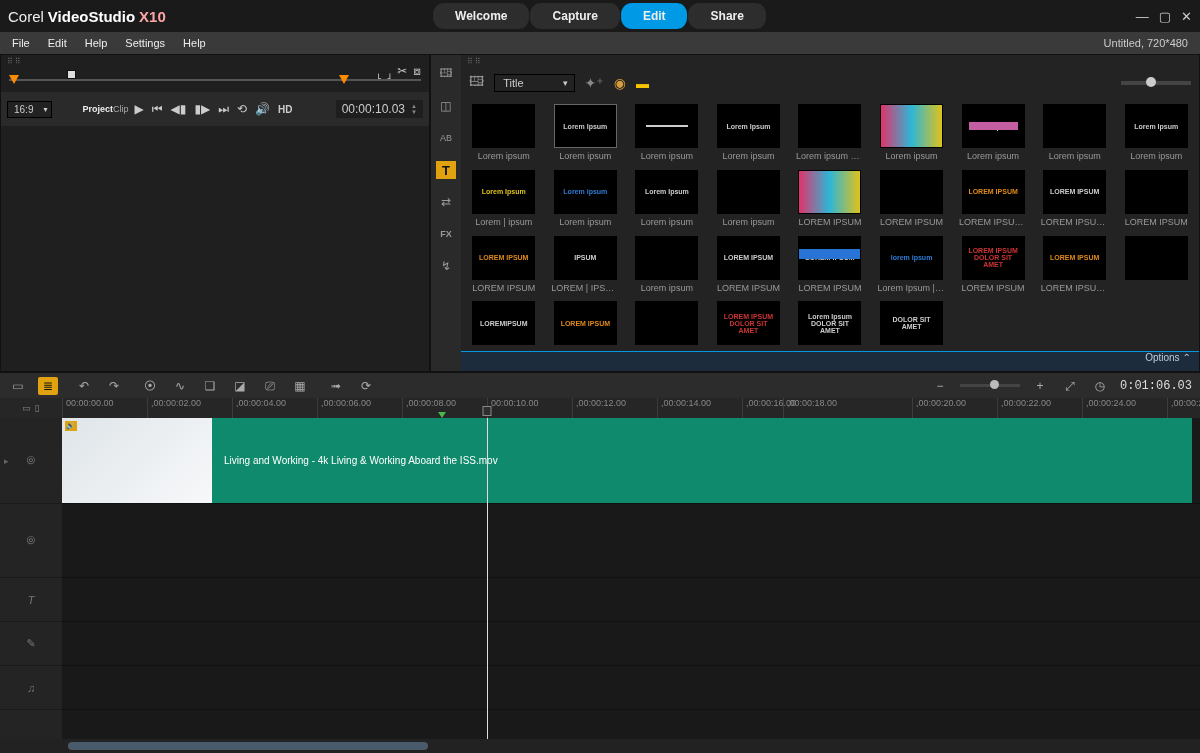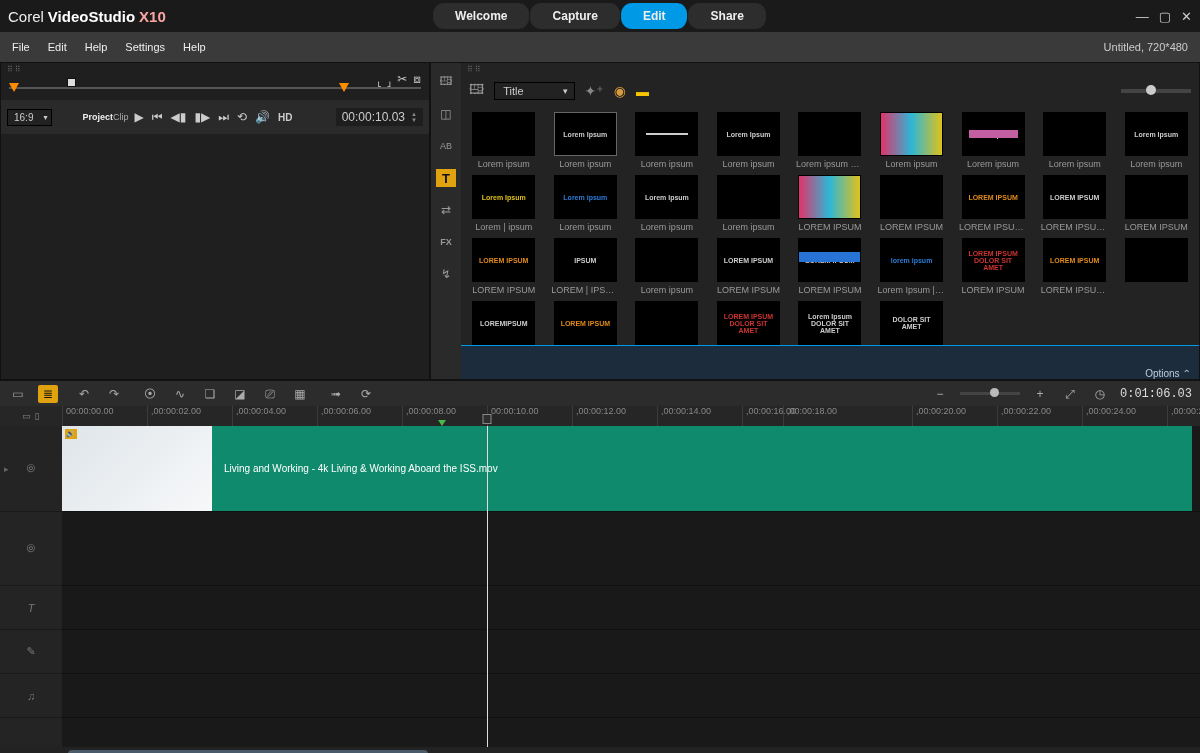--- a/index.html
+++ b/index.html
@@ -11,21 +11,21 @@
 .branding .corel   { font-weight: 300; color: #eee; }
 .branding .product { font-weight: 700; color: #fff; }
 .branding .suffix  { font-weight: 700; color: #fca5a5; }
 .main-tabs { display: flex; position: absolute; left: 50%; transform: translateX(-50%); }
 .main-tabs .tab { padding: 6px 22px; font-size: 12px; font-weight: 600; color: #eee; background: #2d2d2d; border-right: 1px solid #1a1a1a; cursor: pointer; border-radius: 11px; }
 .main-tabs .tab.active { background: #0099e5; }
 .win-controls { margin-left: auto; display: flex; gap: 10px; color: #ccc; font-size: 13px; }
 .win-controls span { cursor: pointer; }
 
 
-.menubar { height: 30px; background: #3a3a3a; display: flex; align-items: center; padding: 0 12px; gap: 18px; font-size: 11px; color: #eee; position: relative; }
+.menubar { height: 22px; background: #3a3a3a; display: flex; align-items: center; padding: 0 12px; gap: 18px; font-size: 11px; color: #eee; position: relative; }
 .menubar span { cursor: pointer; }
 .doc-title { position: absolute; right: 12px; color: #ccc; }
 
 
 .workspace { display: flex; height: 318px; background: #2b2b2b; }
 
 
 .preview { width: 430px; display: flex; flex-direction: column; background: #1f1f1f; border: 1px solid #111; }
 .dock-dots { font-size: 8px; letter-spacing: 2px; color: #666; padding: 2px 6px; }
 .monitor { flex: 1; margin: 0 4px 4px 4px; border: 1px solid #000; background: #000 linear-gradient(135deg,#3e4549 0%,#232728 40%,#494d46 65%,#2b2f30 100%); position: relative; overflow: hidden; }
@@ -57,21 +57,21 @@
 .lib-toolbar .dd:after { content: "▾"; font-size: 9px; position: absolute; right: 6px; top: 3px; }
 .lib-toolbar .tb-icon { color: #999; font-size: 14px; cursor: pointer; }
 .lib-toolbar .view-slider { margin-left: auto; width: 70px; height: 4px; background: #444; position: relative; }
 .lib-toolbar .view-slider:before{ content:""; position:absolute; top:-4px; left:35%; width:10px;height:10px;border-radius:50%;background:#ccc;}
 .lib-toolbar .fav { color: #f6c400; font-size: 13px; margin-right:4px;}
 .lib-grid { flex: 1; overflow: auto; padding: 6px 4px 0 4px; display: grid; grid-template-columns: repeat(9, 1fr); gap: 6px 4px; }
 .lib-item { display: flex; flex-direction: column; align-items: center; cursor: pointer; }
 .lib-item .thumb { width: 63px; height: 44px; background: #000; border: 1px solid #000; display: flex; align-items: center; justify-content: center; font-size: 7px; font-weight: 700; overflow: hidden; text-align: center; padding: 1px; }
 .lib-item.selected .thumb { border: 1px solid #e0a30f; }
 .lib-item .cap { font-size: 9px; color: #999; margin-top: 3px; max-width: 68px; white-space: nowrap; overflow: hidden; text-overflow: ellipsis; }
-.lib-options { height: 34px; background: #1d2c3d; border-top: 1px solid #0099e5; display: flex; justify-content: flex-end; align-items: flex-end; padding: 0 8px; color: #bcd; font-size: 10px; gap: 3px; cursor: pointer;}
+.lib-options { height: 20px; background: #1d2c3d; border-top: 1px solid #0099e5; display: flex; justify-content: flex-end; align-items: flex-start; padding: 0 8px; color: #bcd; font-size: 10px; gap: 3px; cursor: pointer;}
 
 
 .th-white-line::after{content:"";display:block;width:70%;height:2px;background:#ccc;margin:auto;}
 .th-box{border:1px solid #666!important;}
 .th-red{color:#c33;}
 .th-blue{color:#2e7bd6;}
 .th-orange{color:#e08a1a;}
 .th-yellow{color:#e0c21a;}
 .th-multi{background:linear-gradient(90deg,#e0336b,#2eb6d6,#e0c21a)!important;-webkit-background-clip:text;color:transparent;}
 .th-dots{background-image:radial-gradient(#e0e0e0 1px,transparent 1px);background-size:8px 8px;}

